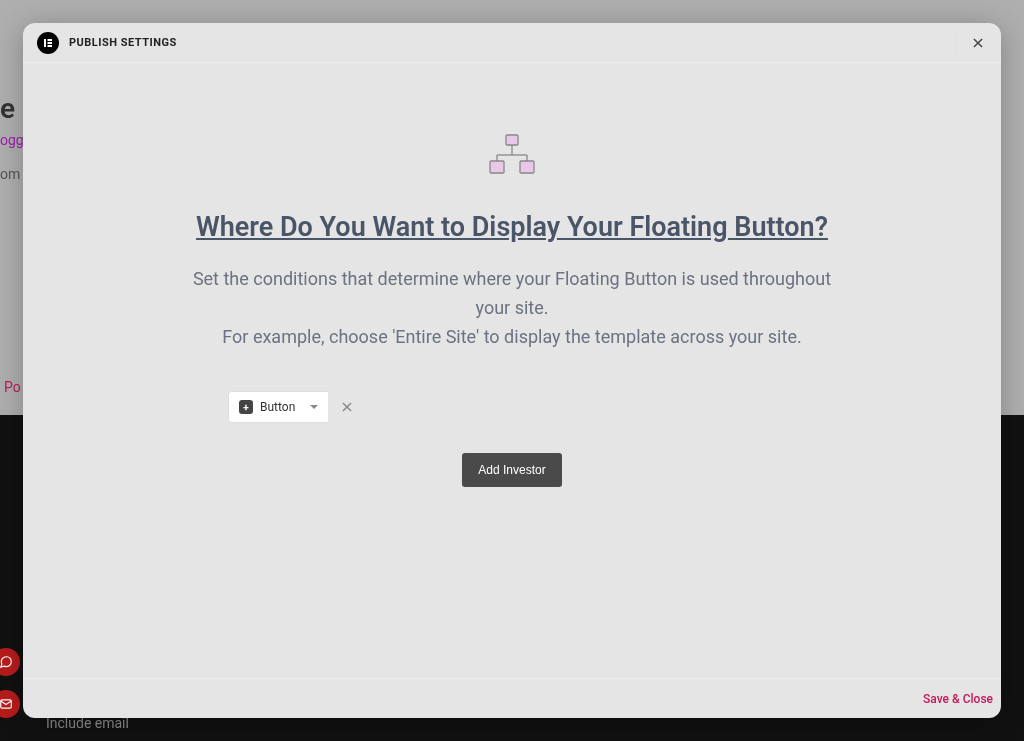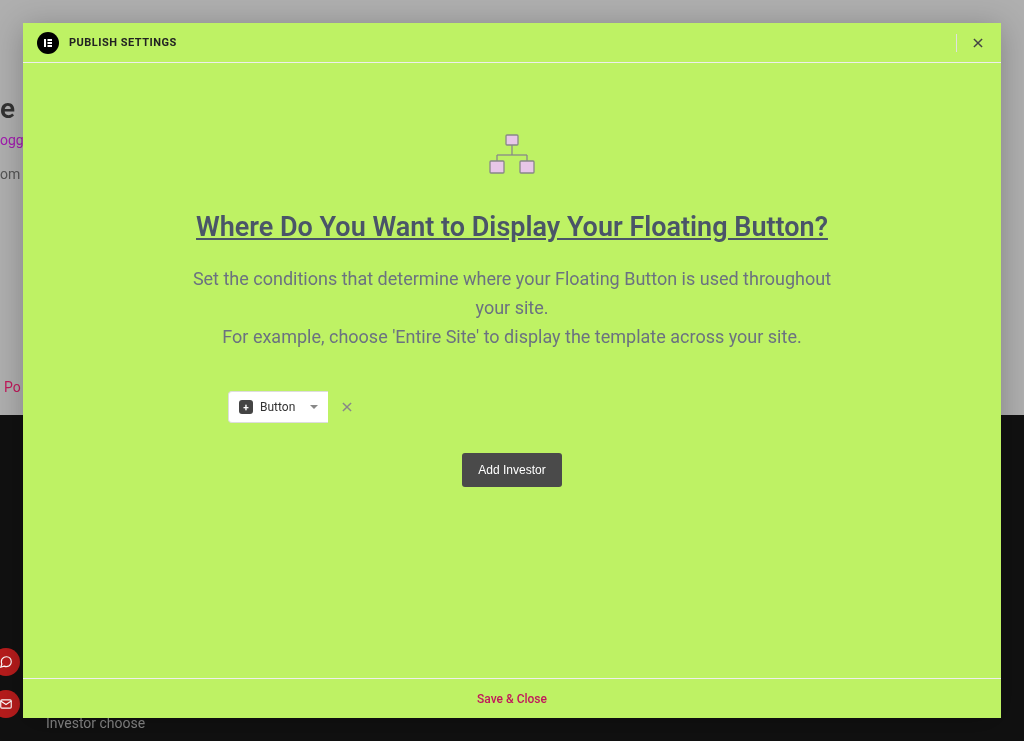--- a/index.html
+++ b/index.html
@@ -47,22 +47,22 @@
     }
     .bg-red-circle {
       position:absolute; left:-8px; width:28px; height:28px; border-radius:50%;
       background:#b71c1c; z-index:1;
       display:flex; align-items:center; justify-content:center; color:#fff; font-size:14px;
     }
     
     .modal {
       position: absolute;
       top: 23px; left: 23px; right: 23px; bottom: 23px;
-      background: #bef264;
-      border-radius: 0;
+      background: #e5e5e5;
+      border-radius: 12px;
       box-shadow: 0 4px 30px rgba(0,0,0,0.25);
       z-index: 10;
       display: flex;
       flex-direction: column;
     }
     .modal-header {
       height: 40px;
       display: flex;
       align-items: center;
       padding: 0 14px;
@@ -175,21 +175,21 @@
       color:#fff;
       border:none;
       border-radius:3px;
       padding: 10px 16px;
       font-size:12px;
       cursor:pointer;
     }
     .modal-footer {
       height: 40px;
       border-top: 1px solid #eee;
-      display:flex; align-items:center; justify-content:center;
+      display:flex; align-items:center; justify-content:flex-end;
       padding: 0 8px;
     }
     .save-close {
       font-size: 12px;
       color: #c2185b;
       cursor: pointer;
       font-weight:500;
     }
   </style>
 </head>
@@ -205,21 +205,21 @@
   <svg viewBox="0 0 24 24" width="14" height="14" fill="none" stroke="#fff" stroke-width="2">
       <path d="M21 11.5a8.38 8.38 0 01-.9 3.8 8.5 8.5 0 01-7.6 4.7 8.38 8.38 0 01-3.8-.9L3 21l1.9-5.7a8.38 8.38 0 01-.9-3.8 8.5 8.5 0 014.7-7.6 8.38 8.38 0 013.8-.9h.5a8.48 8.48 0 018 8v.5z"></path>
     </svg>
 </div>
 <div class="bg-red-circle" style="top:690px">
   <svg viewBox="0 0 24 24" width="14" height="14" fill="none" stroke="#fff" stroke-width="2">
       <rect x="3" y="5" width="18" height="14" rx="2"></rect>
       <polyline points="3,7 12,13 21,7"></polyline>
     </svg>
 </div>
-<div class="bg-investor">Investor choose</div>
+<div class="bg-investor">Include email</div>
 
 <div class="modal">
   <div class="modal-header">
     <div class="logo">
       <svg viewBox="0 0 24 24">
           <rect x="4" y="4" width="4" height="16"></rect>
           <rect x="11" y="4" width="9" height="4"></rect>
           <rect x="11" y="10" width="9" height="4"></rect>
           <rect x="11" y="16" width="9" height="4"></rect>
         </svg>

